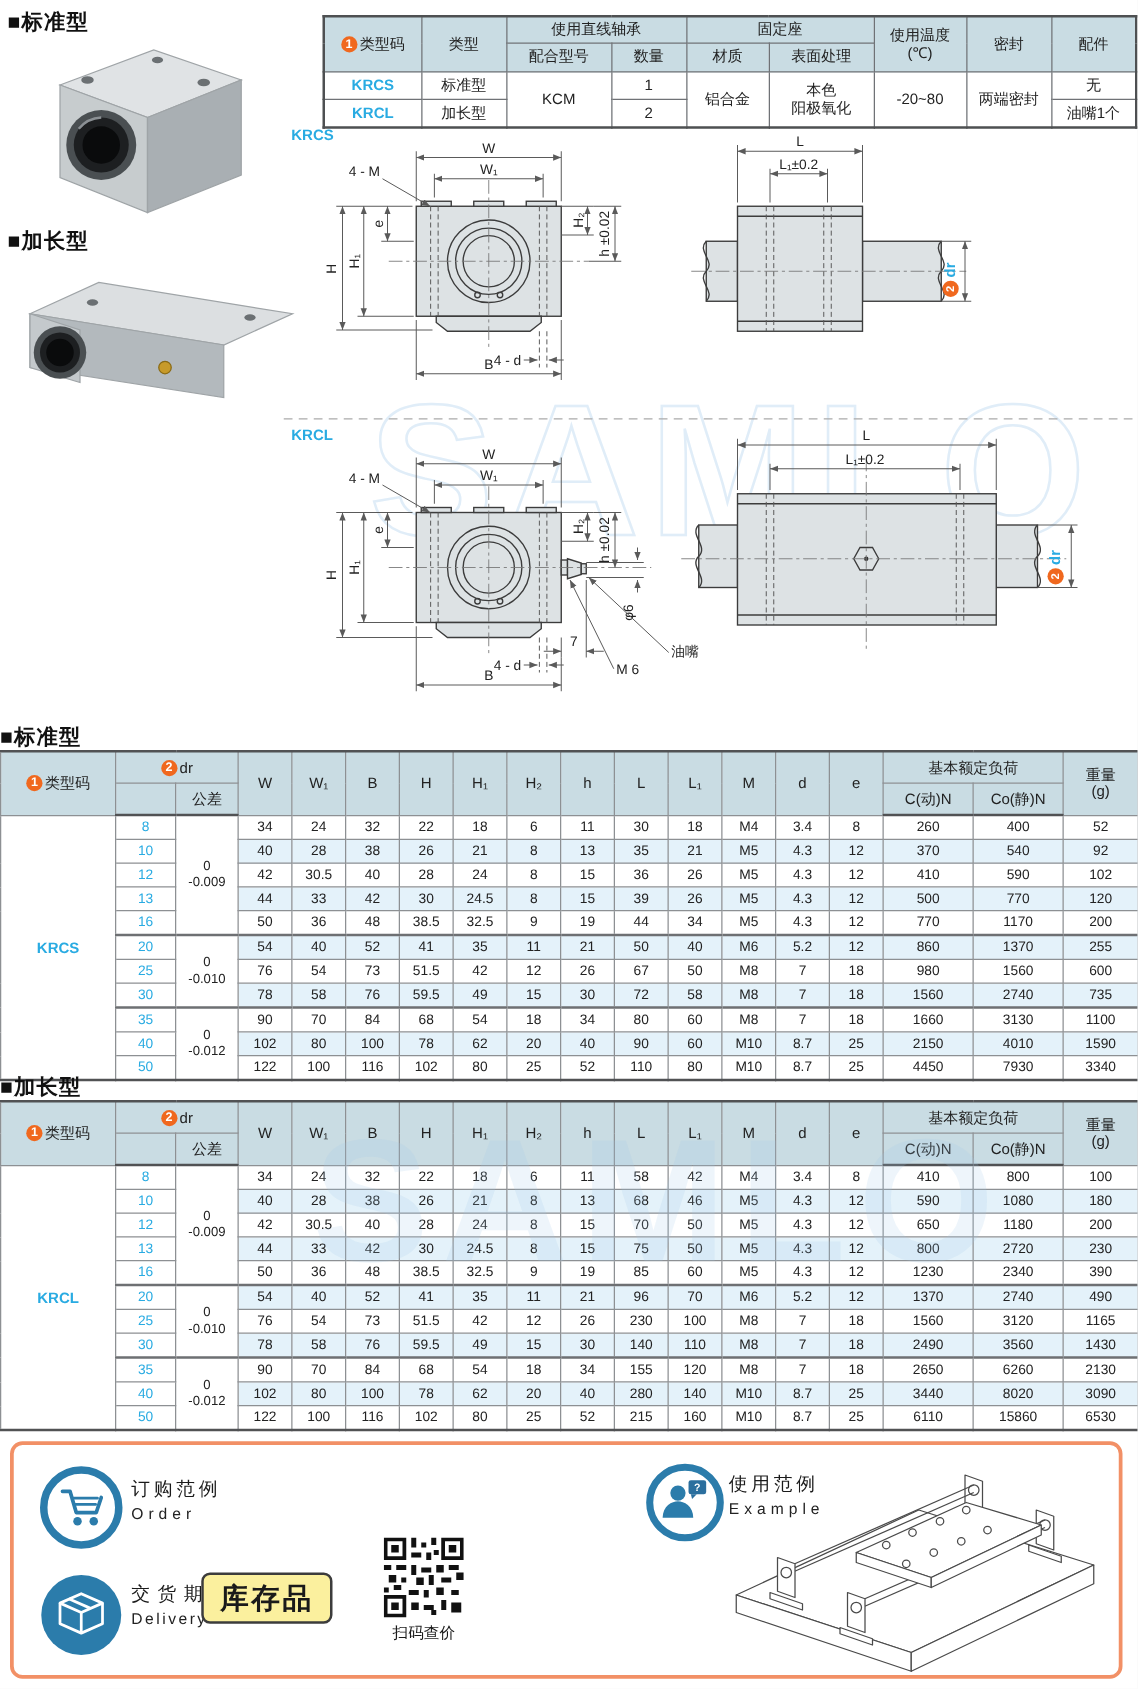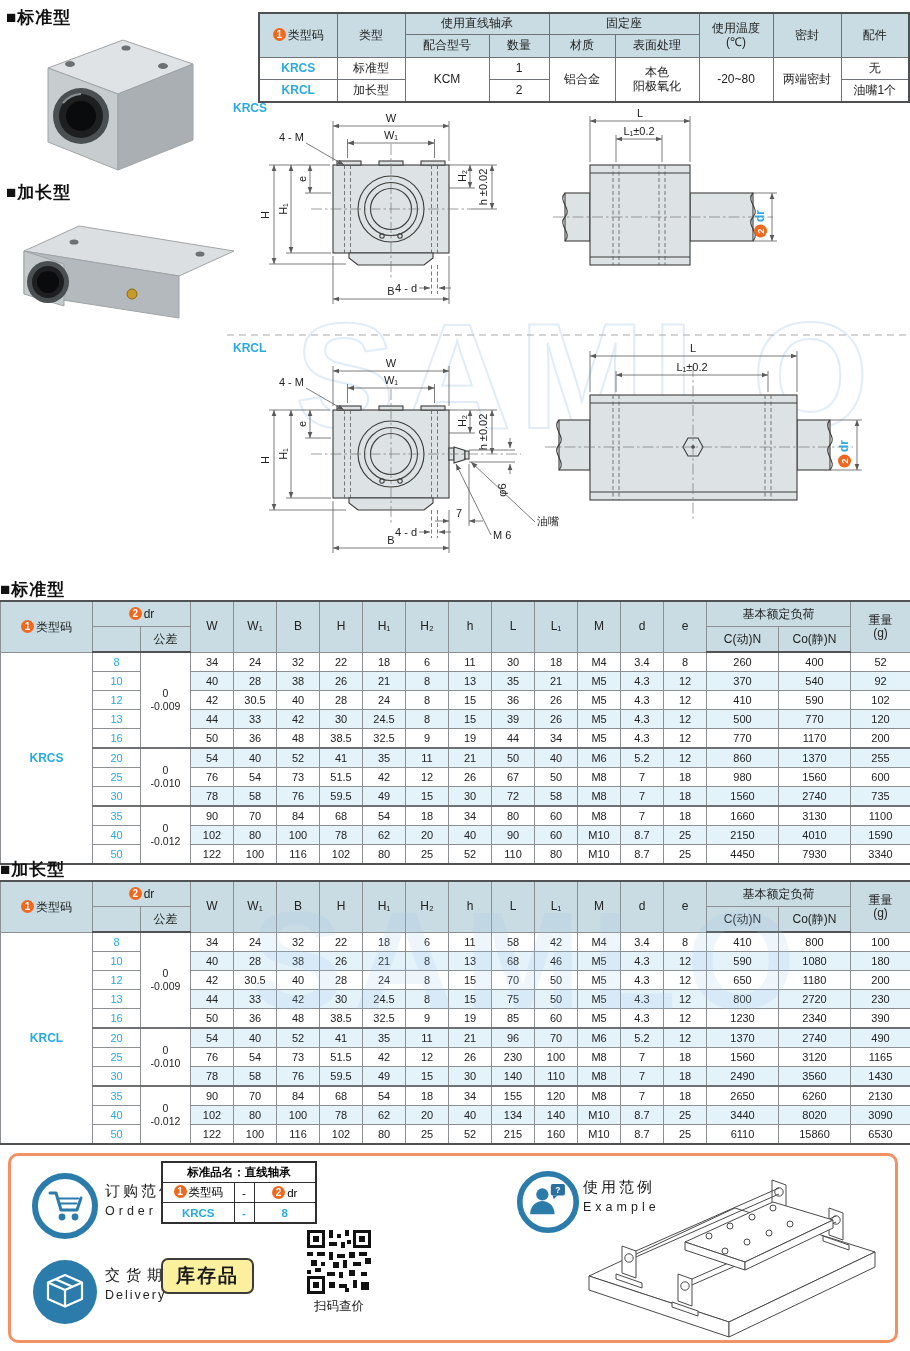--- a/index.html
+++ b/index.html
@@ -28,21 +28,21 @@
   .circ{display:inline-block;width:13px;height:13px;border-radius:50%;background:#f0681e;color:#fff;font-size:10px;font-weight:bold;line-height:13px;text-align:center;margin-right:2px;vertical-align:1px}
   
   .fbox{position:absolute;left:8px;top:1153px;width:884px;height:184px;border:3px solid #f29066;border-radius:10px}
   .icn{position:absolute}
   .ic-label{position:absolute}
   .ic-label .cn{font-size:15px;letter-spacing:3px;color:#1a1a1a;white-space:nowrap}
   .ic-label .en{font-size:12.5px;letter-spacing:4px;color:#222;margin-top:3px;white-space:nowrap}
   .otable{position:absolute;left:150px;top:5px;width:154px;border-collapse:collapse;font-size:11.5px;border:2px solid #2f2f2f;table-layout:fixed;background:#fff}
   .otable td{border:1px solid #2f2f2f;text-align:center;height:19px;padding:0}
   .ot-title{font-weight:bold}
-  .badge{position:absolute;left:150px;top:102px;background:#fbf09e;border:2px solid #3c3c3c;border-radius:7px;font-size:19px;font-weight:bold;padding:3px 13px;color:#1a1a1a;letter-spacing:2px}
+  .badge{position:absolute;left:150px;top:102px;background:#fbf09e;border:2px solid #3c3c3c;border-radius:7px;font-size:23px;font-weight:bold;padding:3px 13px;color:#1a1a1a;letter-spacing:2px}
   .qrcap{position:absolute;left:268px;top:142px;width:120px;text-align:center;font-size:12.5px;color:#1a1a1a}
   
   .t{font-size:11px;fill:#222;font-family:"Liberation Sans",sans-serif}
   .bl{fill:#29abe2;font-weight:bold;font-size:12px;font-family:"Liberation Sans",sans-serif}
   .blk{fill:#dde2e4;stroke:#3c3c3c;stroke-width:1.1}
   .ln{stroke:#3c3c3c;stroke-width:1.1;fill:none}
   .dim{stroke:#5a5a5a;stroke-width:0.8;fill:none}
   .dsh{stroke:#5a5a5a;stroke-width:0.8;fill:none;stroke-dasharray:4 2.5}
   .ctr{stroke:#777;stroke-width:0.7;fill:none;stroke-dasharray:11 3 2.5 3}
   .wmk{stroke:#e0edf8;fill:none;stroke-width:2;font-size:150px;font-weight:bold;letter-spacing:8px;font-family:"Liberation Sans",sans-serif}
@@ -805,21 +805,21 @@
         </tr>
         <tr class="alt">
           <td class="dr">40</td>
           <td class="v">102</td>
           <td class="v">80</td>
           <td class="v">100</td>
           <td class="v">78</td>
           <td class="v">62</td>
           <td class="v">20</td>
           <td class="v">40</td>
-          <td class="v">134</td>
+          <td class="v">280</td>
           <td class="v">140</td>
           <td class="v">M10</td>
           <td class="v">8.7</td>
           <td class="v">25</td>
           <td class="v">3440</td>
           <td class="v">8020</td>
           <td class="v">3090</td>
         </tr>
         <tr>
           <td class="dr">50</td>
@@ -849,42 +849,20 @@
       <circle cx="34" cy="34" r="30" fill="#fff" stroke="#2b7cab" stroke-width="6"></circle>
       <path d="M19,21 h6 l5,17 h16 l4,-12" stroke="#2b7cab" stroke-width="3" fill="none" stroke-linejoin="round" stroke-linecap="round"></path>
       <path d="M28,26.5 h19 M29.5,31.5 h16" stroke="#2b7cab" stroke-width="2.2" stroke-linecap="round"></path>
       <circle cx="31" cy="45" r="3.4" fill="#2b7cab"></circle>
         <circle cx="44" cy="45" r="3.4" fill="#2b7cab"></circle>
     </svg>
     <div class="ic-label" style="left:94px;top:26px">
       <div class="cn">订购范例</div>
       <div class="en">Order</div>
     </div>
-    <table class="otable">
-      <colgroup>
-          <col style="width:72px">
-          <col style="width:20px">
-          <col style="width:62px">
-        </colgroup>
-      <tbody>
-          <tr>
-            <td colspan="3" class="ot-title">标准品名：直线轴承</td>
-          </tr>
-      <tr>
-        <td><span class="circ">1</span><span>类型码</span></td>
-        <td>-</td>
-        <td><span class="circ">2</span><span>dr</span></td>
-      </tr>
-      <tr>
-        <td class="blue">KRCS</td>
-        <td class="blue">-</td>
-        <td class="blue">8</td>
-      </tr>
-    </tbody>
-      </table>
 
     <svg class="icn" style="left:505px;top:14px" width="64" height="64" viewBox="0 0 68 68">
       <circle cx="34" cy="34" r="30" fill="#fff" stroke="#2b7cab" stroke-width="6"></circle>
       <circle cx="28" cy="26" r="6.5" fill="#2b7cab"></circle>
       <path d="M15,47 c0,-10 8,-14 13,-14 c5,0 13,4 13,14 z" fill="#2b7cab"></path>
       <rect x="37" y="15" width="15" height="12" rx="2" fill="#2b6f9e"></rect>
       <polygon points="39,27 44,27 40,31" fill="#2b6f9e"></polygon>
       <text x="44.5" y="24.5" text-anchor="middle" style="font-size:9px;font-weight:bold;font-family:'Liberation Sans',sans-serif" fill="#fff">?</text>
     </svg>
     <div class="ic-label" style="left:572px;top:22px">

